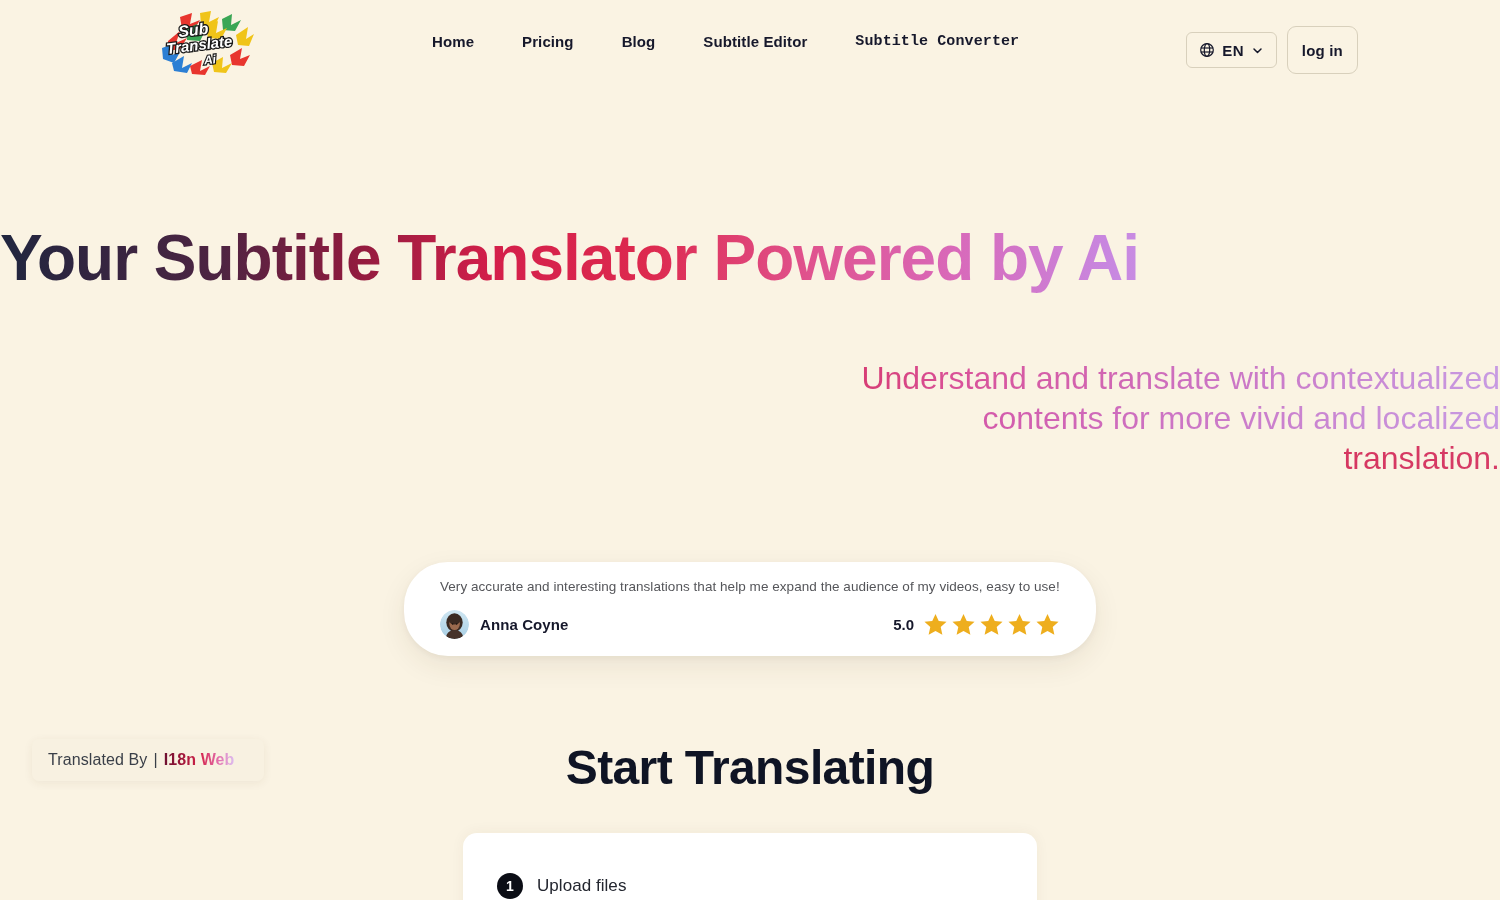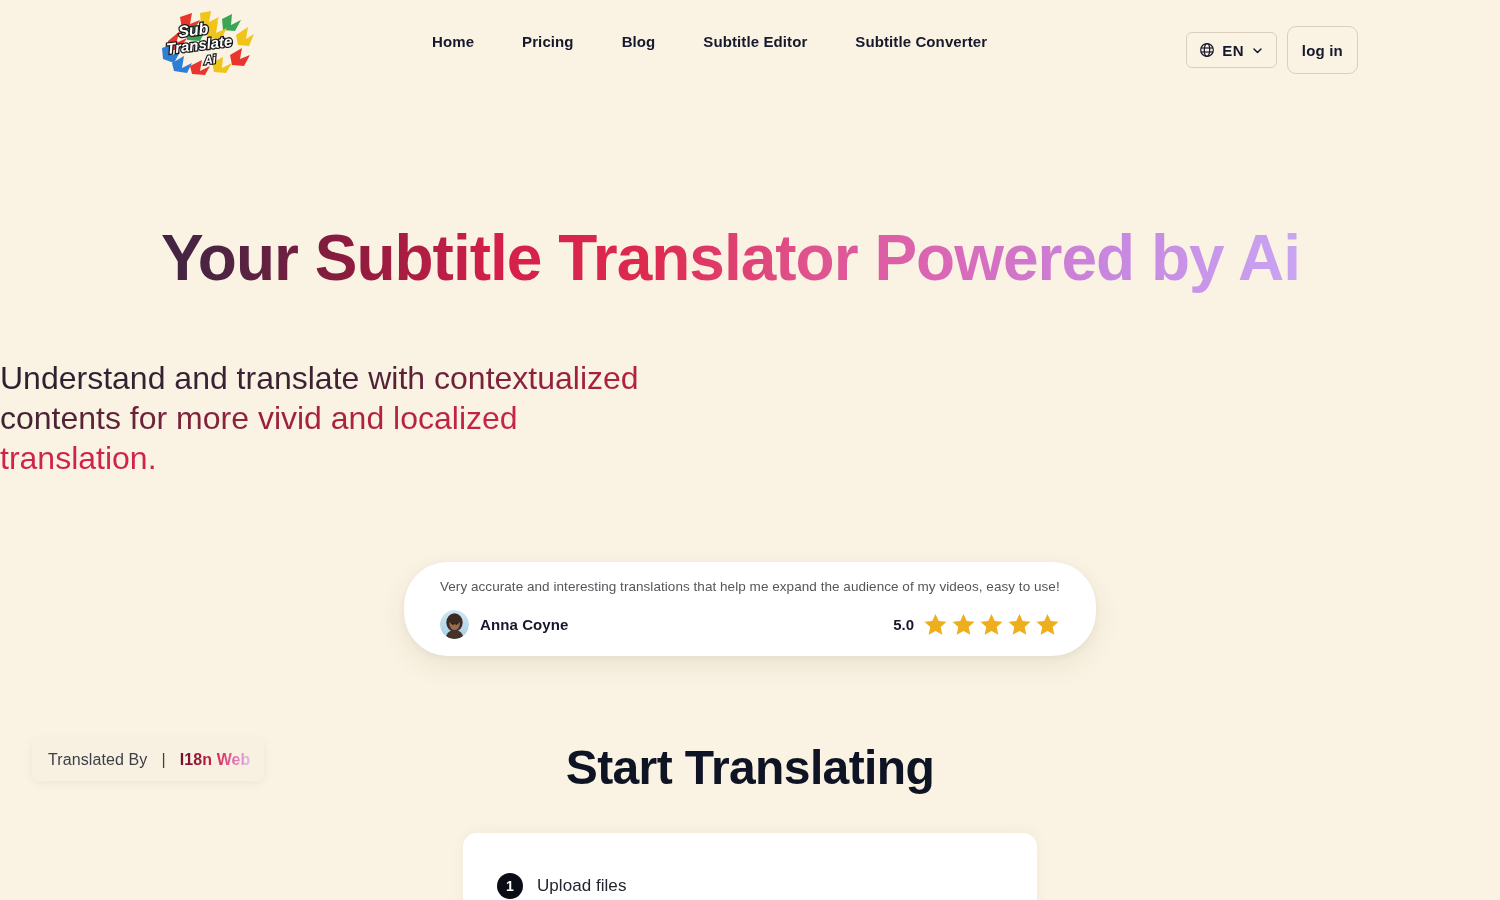--- a/index.html
+++ b/index.html
@@ -42,21 +42,21 @@
   .nav-item {
     font-size: 15px;
     font-weight: bold;
     color: #16182b;
     letter-spacing: 0.1px;
     text-decoration: none;
     cursor: pointer;
     white-space: nowrap;
     margin-right: 48px;
   }
-  .nav-item:last-child { margin-right: 0; }
+  .nav-item:last-child { margin-right: 0; font-family: Liberation Mono, monospace; }
 
   .header-right {
     position: absolute;
     right: 142px;
     top: 26px;
     display: flex;
     align-items: center;
     gap: 10px;
   }
   .lang-btn {
@@ -90,21 +90,21 @@
     color: #16182b;
     letter-spacing: 0.2px;
   }
 
   
   .hero-title {
     position: absolute;
     top: 222px;
     left: 0;
     width: 1300px;
-    text-align: right;
+    text-align: left;
     font-size: 64px;
     font-weight: bold;
     letter-spacing: -1px;
     line-height: 1.15;
     white-space: nowrap;
     background: linear-gradient(90deg,
       #20263f 0%,
       #4e2442 17%,
       #8e1b3e 27%,
       #d41f4a 38%,
@@ -117,21 +117,21 @@
     background-clip: text;
     color: transparent;
     -webkit-text-fill-color: transparent;
   }
 
   .hero-sub {
     position: absolute;
     top: 358px;
     left: 0;
     width: 1500px;
-    text-align: left;
+    text-align: right;
     font-size: 32px;
     font-weight: 400;
     line-height: 40px;
   }
   .hero-sub .sub-line {
     display: block;
     background-clip: text;
     -webkit-background-clip: text;
     color: transparent;
     -webkit-text-fill-color: transparent;
@@ -222,21 +222,20 @@
     height: 42px;
     background: #f8f1e1;
     border-radius: 7px;
     box-shadow: 0 2px 10px rgba(80, 60, 30, 0.07);
     display: flex;
     align-items: center;
     padding-left: 16px;
     font-size: 16px;
     color: #3a3f48;
     letter-spacing: 0.1px;
-    gap: 8px;
   }
   .translated-badge .tb-brand {
     font-weight: bold;
     margin-left: 6px;
     background-image: linear-gradient(90deg,
       #6d1030 0%, #a3163a 28%, #d4244b 52%, #e36fae 78%, #ddbdf0 100%);
     -webkit-background-clip: text;
     background-clip: text;
     color: transparent;
     -webkit-text-fill-color: transparent;

